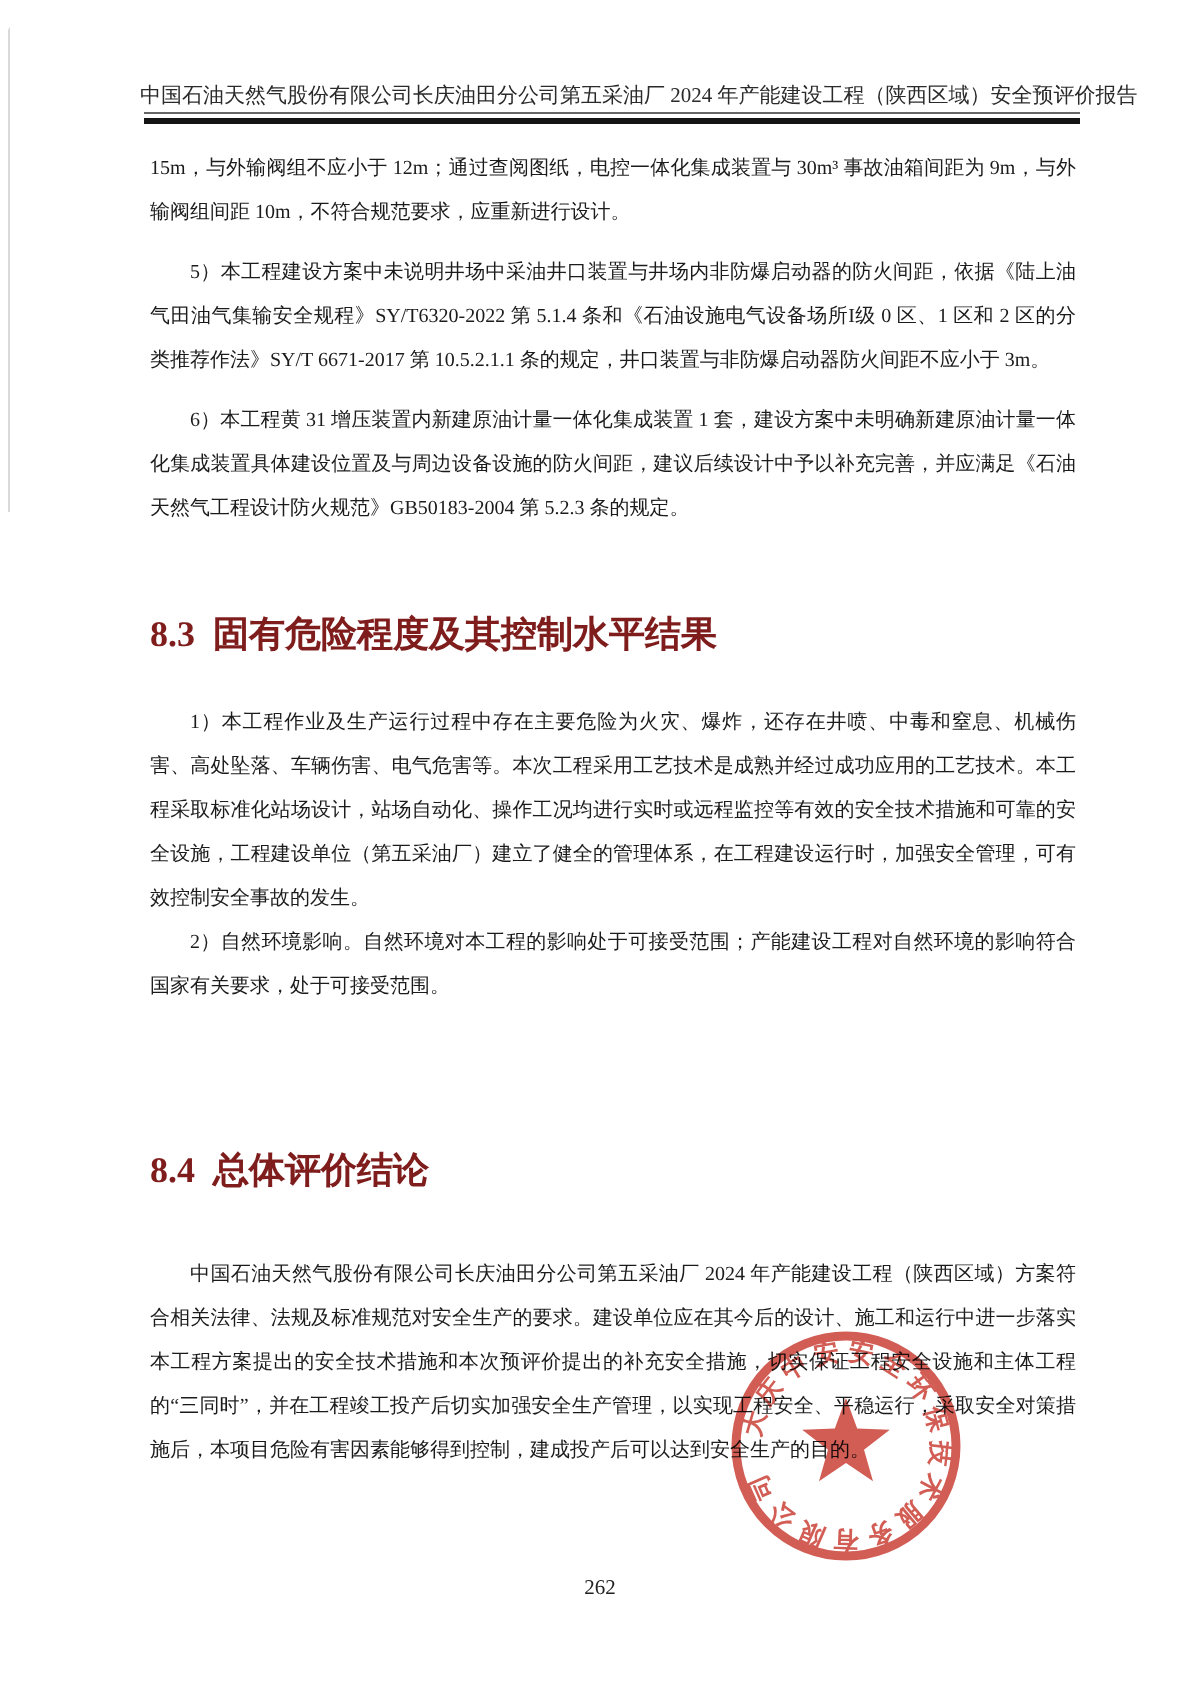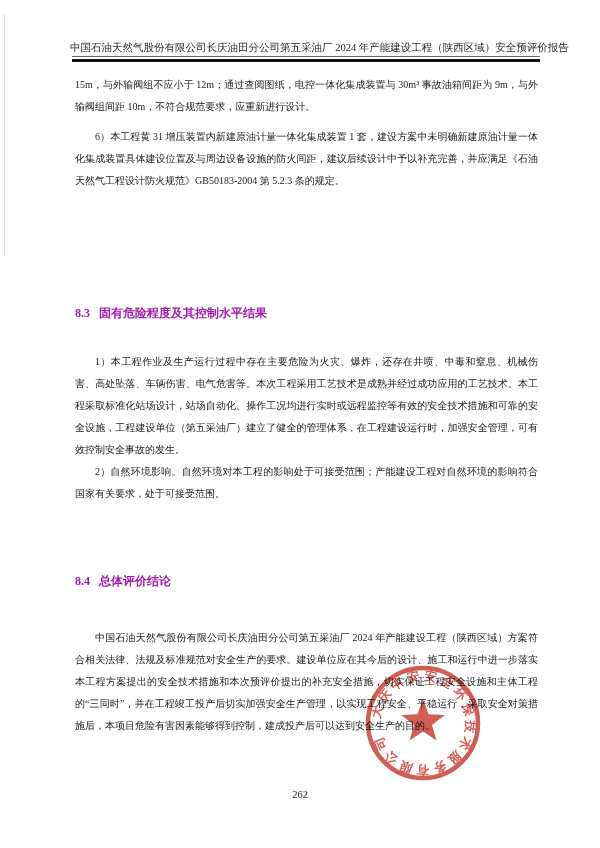--- a/index.html
+++ b/index.html
@@ -27,21 +27,21 @@
     text-justify:inter-ideograph;
   }
   .sec0 { top:74px; }
   .sec1 { top:351px; }
   .sec2 { top:627px; }
   .content p { margin:0; }
   .sec0 p + p { margin-top:8px; }
   .ind { text-indent:2em; }
   h2.sec-heading {
     position:absolute; left:75px; margin:0;
-    font-size:12px; font-weight:bold; color:#a21caf;
+    font-size:18px; font-weight:bold; color:#7f1d1d;
     font-family:"Liberation Serif","DejaVu Serif",serif;
   }
   .h83 { top:305px; }
   .h84 { top:573px; }
   h2.sec-heading .h-num { margin-right:9px; }
   .seal {
     position:absolute; left:363px; top:663px; width:120px; height:120px;
     mix-blend-mode:multiply; opacity:0.82; pointer-events:none;
   }
   .page-num {
@@ -54,20 +54,21 @@
 
 <div class="page">
 
   <div class="scan-edge"></div>
 
   <div class="header-title">中国石油天然气股份有限公司长庆油田分公司第五采油厂 2024 年产能建设工程（陕西区域）安全预评价报告</div>
   <div class="header-rule"></div>
 
   <div class="content sec0">
     <p>15m，与外输阀组不应小于 12m；通过查阅图纸，电控一体化集成装置与 30m³ 事故油箱间距为 9m，与外输阀组间距 10m，不符合规范要求，应重新进行设计。</p>
+    <p class="ind">5）本工程建设方案中未说明井场中采油井口装置与井场内非防爆启动器的防火间距，依据《陆上油气田油气集输安全规程》SY/T6320-2022 第 5.1.4 条和《石油设施电气设备场所I级 0 区、1 区和 2 区的分类推荐作法》SY/T 6671-2017 第 10.5.2.1.1 条的规定，井口装置与非防爆启动器防火间距不应小于 3m。</p>
     <p class="ind">6）本工程黄 31 增压装置内新建原油计量一体化集成装置 1 套，建设方案中未明确新建原油计量一体化集成装置具体建设位置及与周边设备设施的防火间距，建议后续设计中予以补充完善，并应满足《石油天然气工程设计防火规范》GB50183-2004 第 5.2.3 条的规定。</p>
   </div>
 
   <h2 class="sec-heading h83">
     <span class="h-num">8.3</span><span>固有危险程度及其控制水平结果</span>
   </h2>
 
   <div class="content sec1">
     <p class="ind">1）本工程作业及生产运行过程中存在主要危险为火灾、爆炸，还存在井喷、中毒和窒息、机械伤害、高处坠落、车辆伤害、电气危害等。本次工程采用工艺技术是成熟并经过成功应用的工艺技术。本工程采取标准化站场设计，站场自动化、操作工况均进行实时或远程监控等有效的安全技术措施和可靠的安全设施，工程建设单位（第五采油厂）建立了健全的管理体系，在工程建设运行时，加强安全管理，可有效控制安全事故的发生。</p>
     <p class="ind">2）自然环境影响。自然环境对本工程的影响处于可接受范围；产能建设工程对自然环境的影响符合国家有关要求，处于可接受范围。</p>

